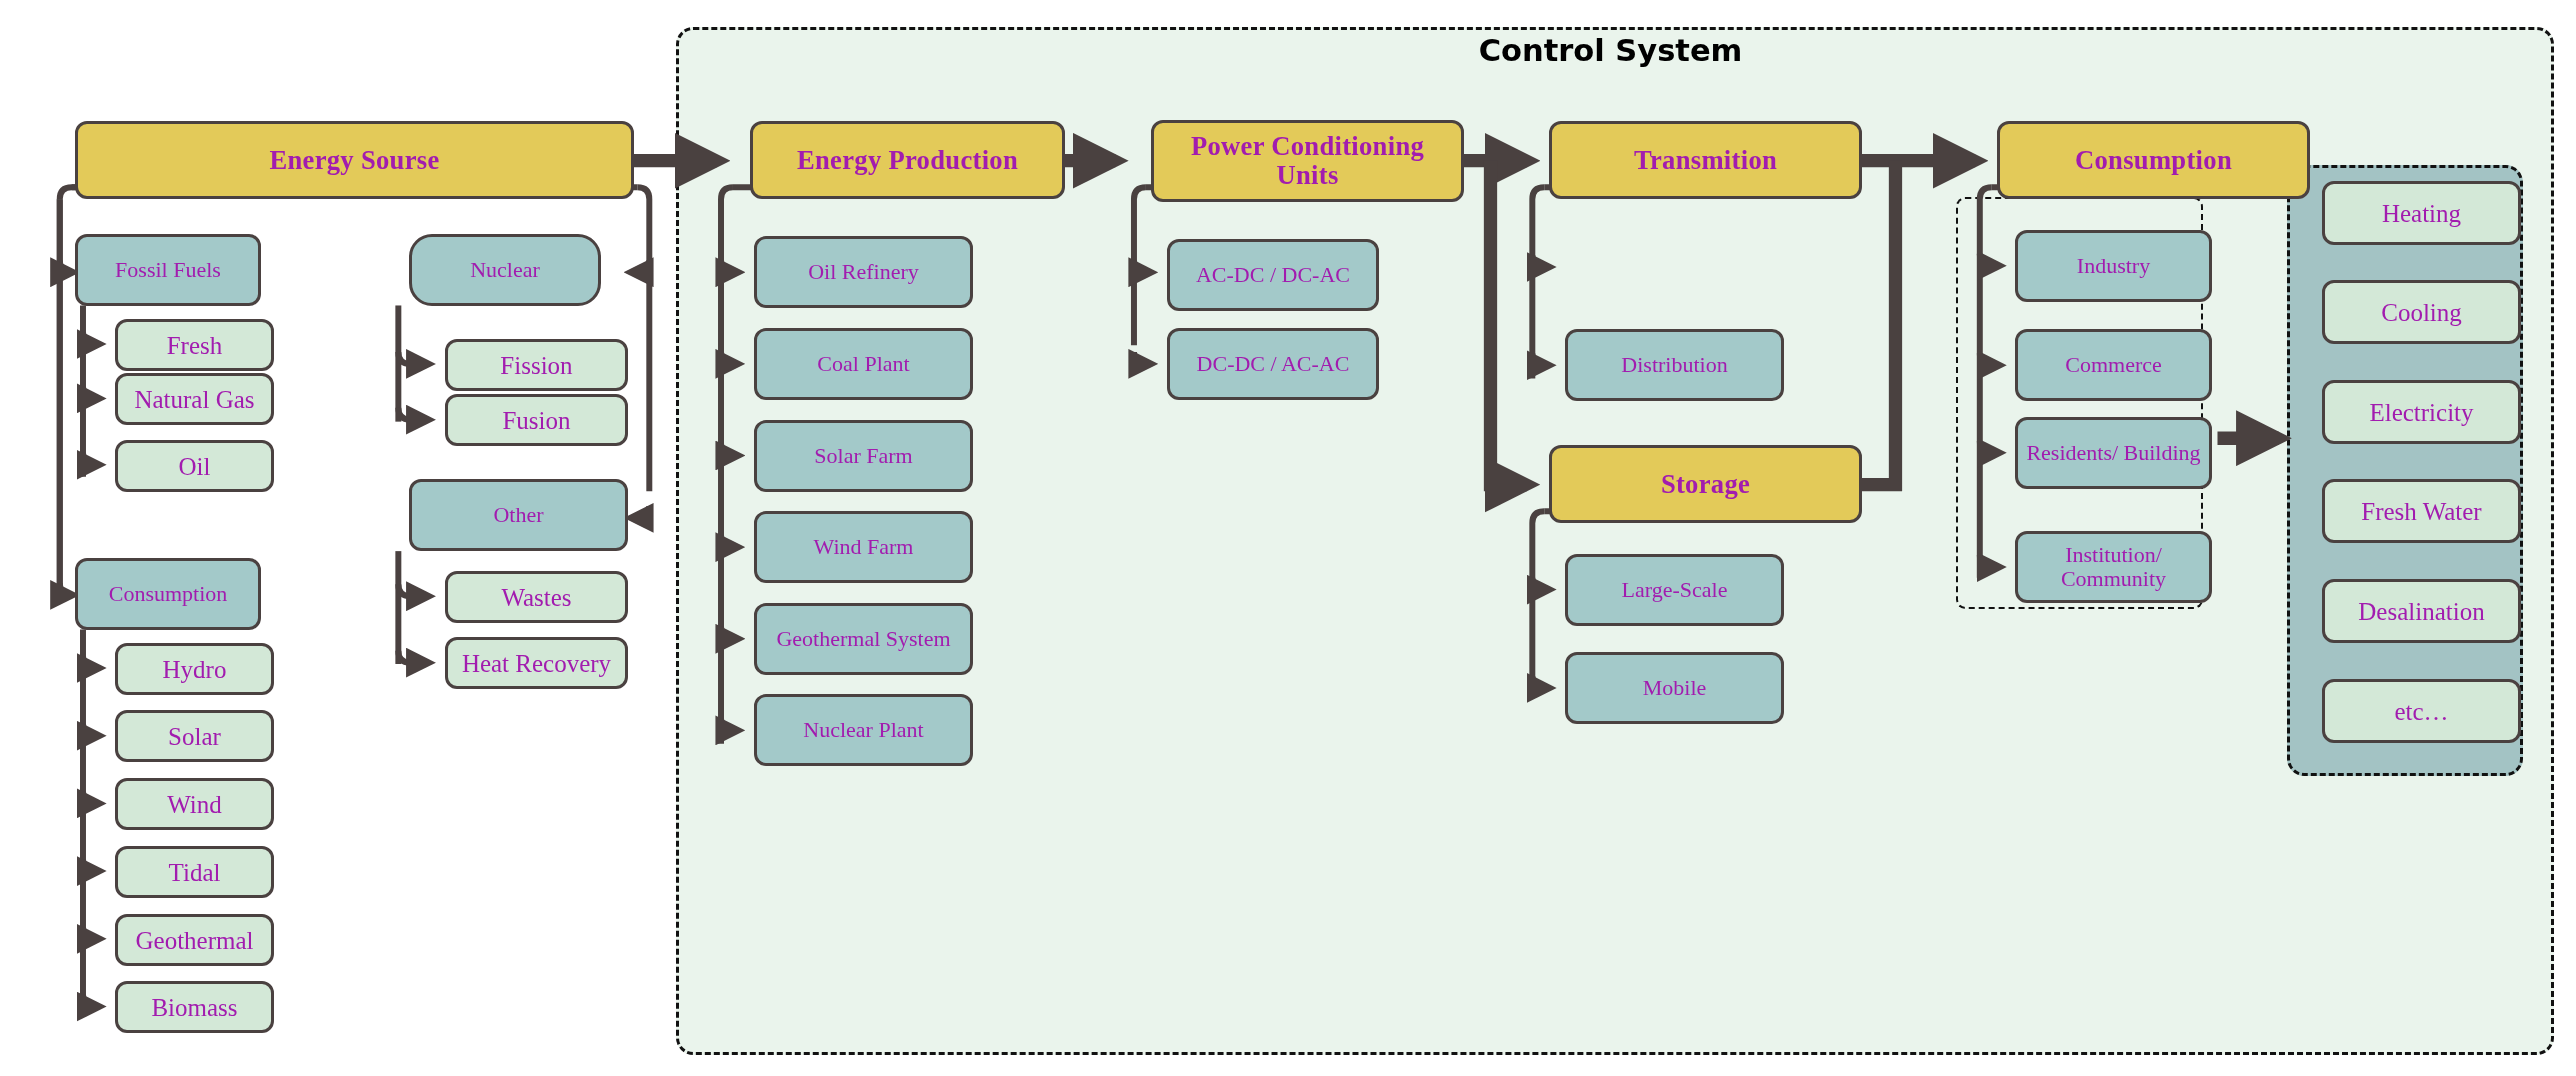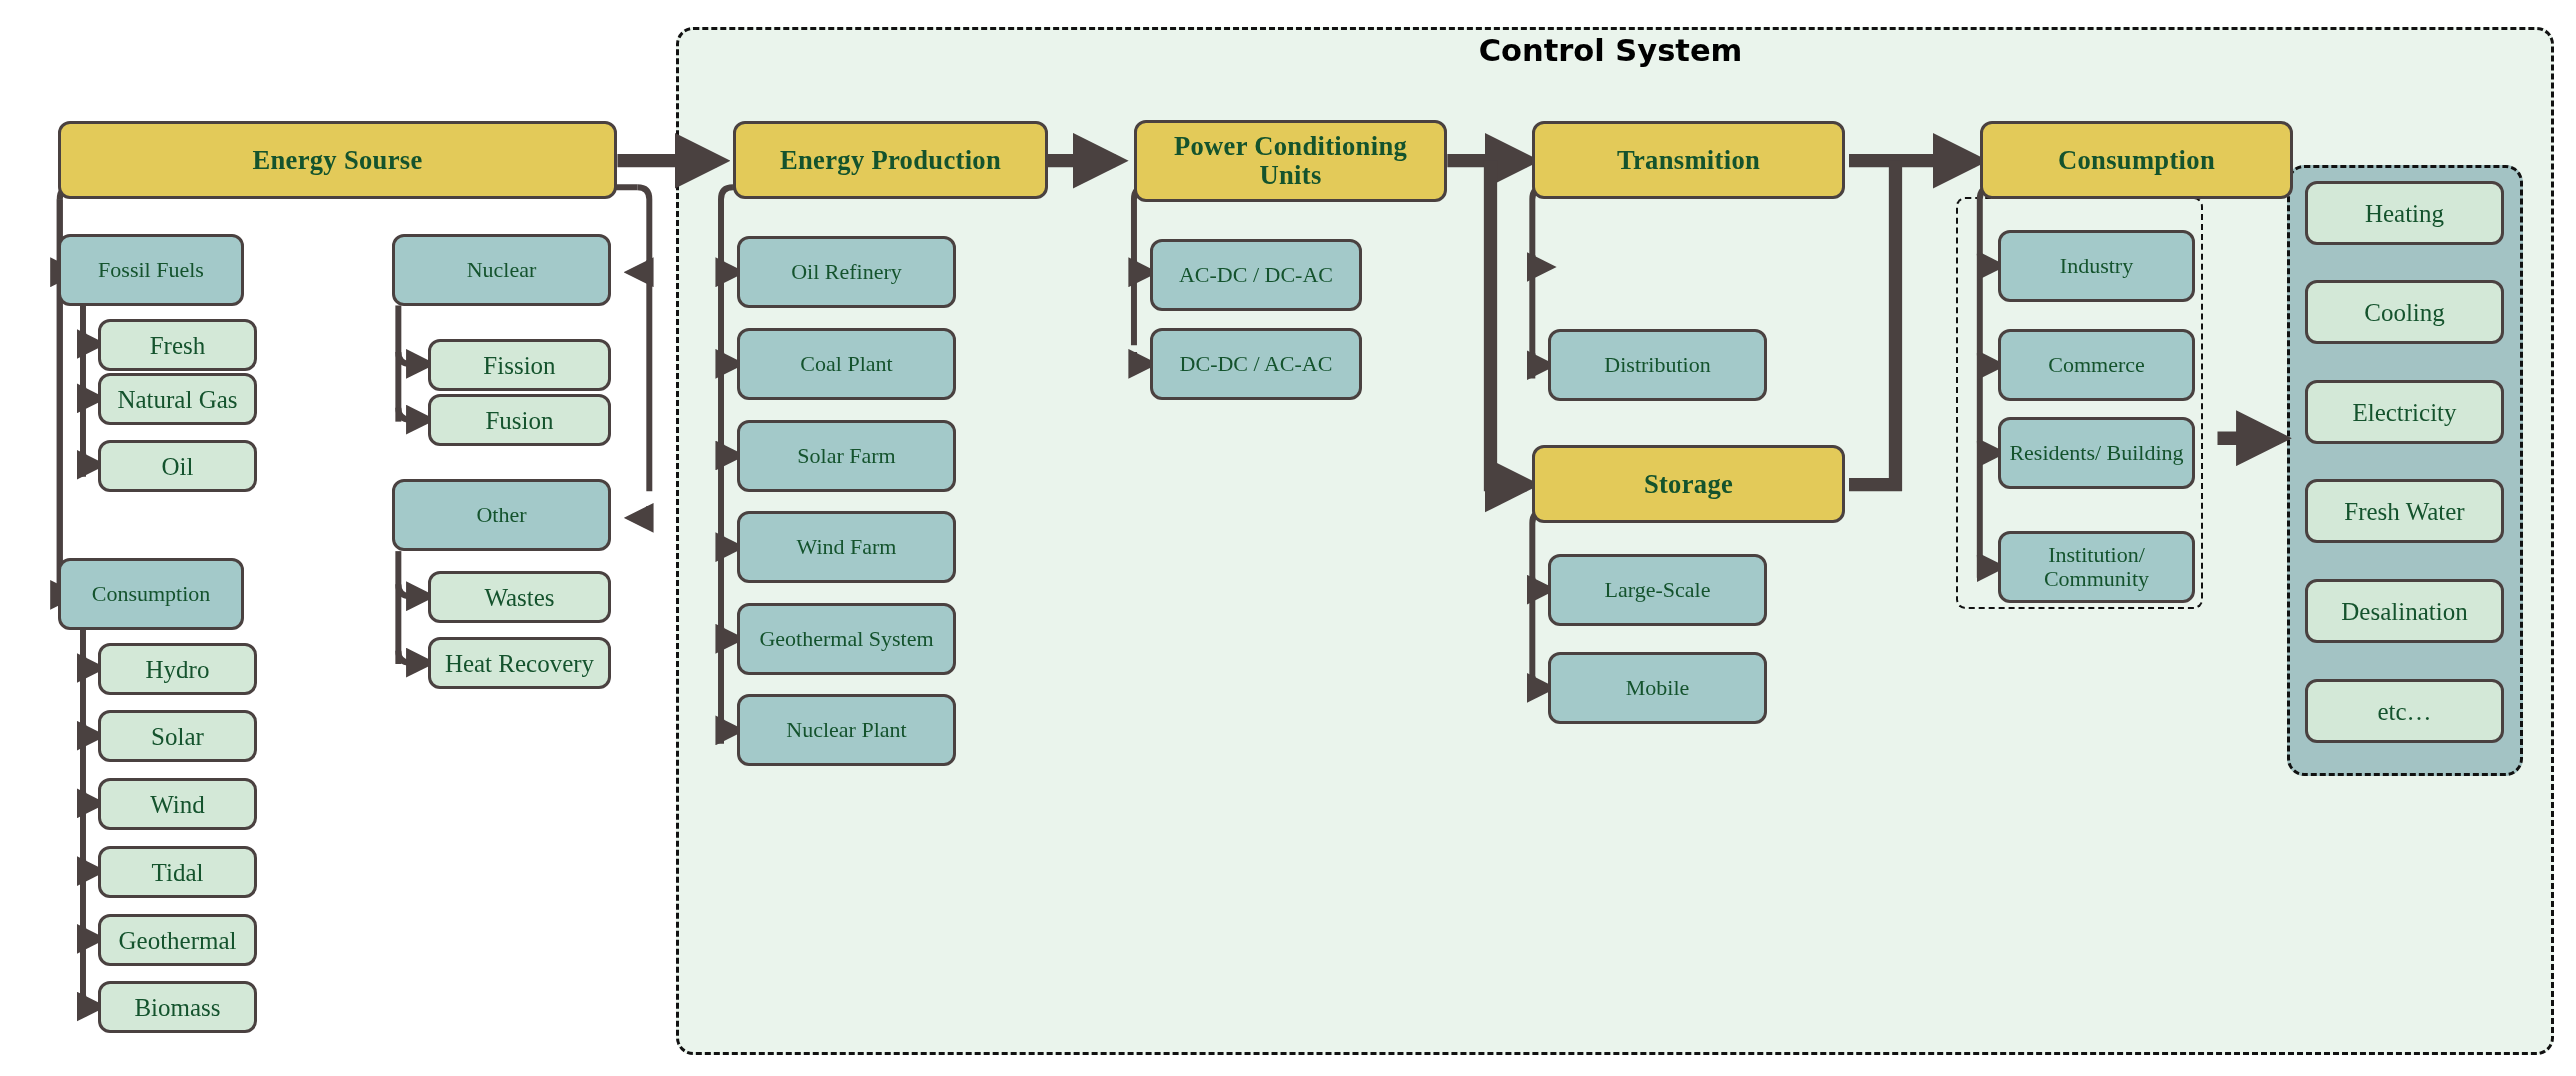--- a/index.html
+++ b/index.html
@@ -2,21 +2,21 @@
 <html style="font-size:10.6px"><head>
 <meta charset="utf-8">
 <style>
   html,body{margin:0;padding:0;background:#ffffff;}
   body{font-family:"Liberation Serif", serif;}
   #stage{position:relative;width:2576px;height:1077px;background:#ffffff;overflow:hidden;}
 
   
   .node{position:absolute;box-sizing:border-box;border:3.3px solid #4a4140;border-radius:12px;
         display:flex;align-items:center;justify-content:center;text-align:center;
-        color:#14532d;line-height:1.08;}
+        color:#a21caf;line-height:1.08;margin-left:17px;}
   .lvl1{background:#e3ca59;font-weight:bold;font-size:26.6px;letter-spacing:0.3px;}
   .lvl2{background:#a3c9c9;font-size:22px;}
   .lvl3{background:#d3e8d7;font-size:25px;}
 
   
   #control-system{position:absolute;left:676px;top:26.6px;width:1878px;height:1028px;
     background:#eaf4ec;border:3.3px dashed #111111;border-radius:17.3px;box-sizing:border-box;}
   #control-system-title{position:absolute;left:1471px;top:33px;width:279px;height:35px;
     font-family:"DejaVu Sans","Liberation Sans",sans-serif;font-weight:bold;font-size:30.5px;
     color:#000;text-align:center;line-height:35px;}
@@ -161,21 +161,21 @@
   <div class="node lvl3" style="left:98px;top:440px;width:159px;height:52px;">Oil</div>
 
   <div class="node lvl2" style="left:58px;top:558px;width:186px;height:72px;">Consumption</div>
   <div class="node lvl3" style="left:98px;top:643px;width:159px;height:52px;">Hydro</div>
   <div class="node lvl3" style="left:98px;top:710px;width:159px;height:52px;">Solar</div>
   <div class="node lvl3" style="left:98px;top:778px;width:159px;height:52px;">Wind</div>
   <div class="node lvl3" style="left:98px;top:846px;width:159px;height:52px;">Tidal</div>
   <div class="node lvl3" style="left:98px;top:914px;width:159px;height:52px;">Geothermal</div>
   <div class="node lvl3" style="left:98px;top:981px;width:159px;height:52px;">Biomass</div>
 
-  <div class="node lvl2" style="left:392px;top:234px;width:219px;height:72px;">Nuclear</div>
+  <div class="node lvl2" style="left:392px;top:234px;width:192px;height:72px;border-radius:23px;">Nuclear</div>
   <div class="node lvl3" style="left:428px;top:339px;width:183px;height:52px;">Fission</div>
   <div class="node lvl3" style="left:428px;top:394px;width:183px;height:52px;">Fusion</div>
 
   <div class="node lvl2" style="left:392px;top:479px;width:219px;height:72px;">Other</div>
   <div class="node lvl3" style="left:428px;top:571px;width:183px;height:52px;">Wastes</div>
   <div class="node lvl3" style="left:428px;top:637px;width:183px;height:52px;">Heat Recovery</div>
 
   <div class="node lvl1" style="left:733px;top:121px;width:315px;height:78px;">Energy Production</div>
   <div class="node lvl2" style="left:737px;top:236px;width:219px;height:72px;text-align:center;">Oil Refinery</div>
   <div class="node lvl2" style="left:737px;top:328px;width:219px;height:72px;">Coal Plant</div>

